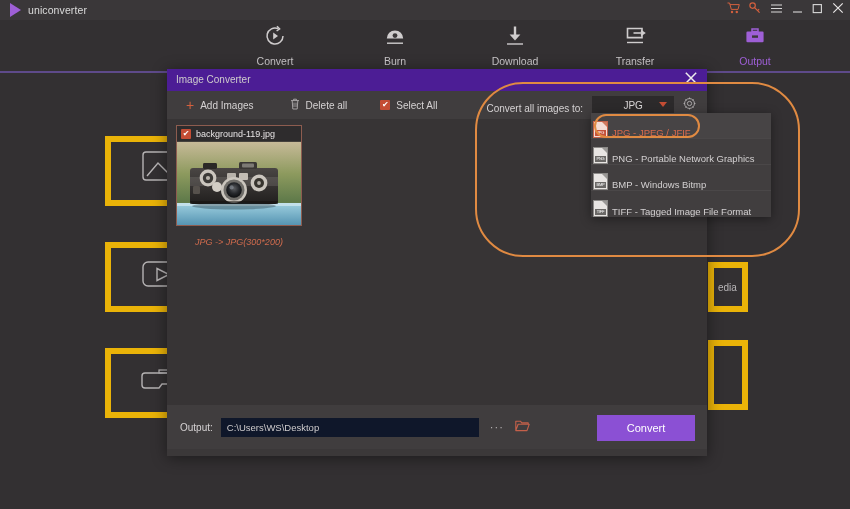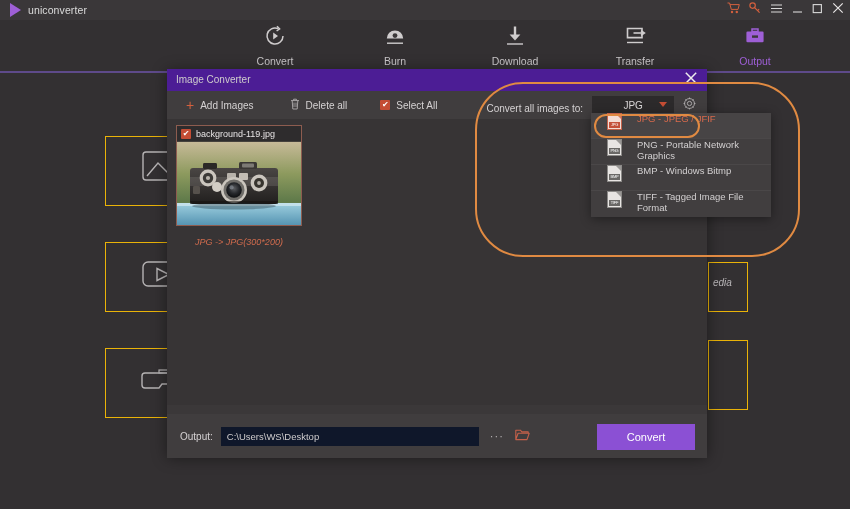--- a/index.html
+++ b/index.html
@@ -45,23 +45,22 @@
   }
   .navitems { position: absolute; left: 236px; top: 2px; display: flex; gap: 42px; }
   .navitem { width: 78px; text-align: center; cursor: pointer; }
   .navitem .ico { height: 28px; display: flex; align-items: center; justify-content: center; }
   .navitem .lbl { font-size: 10.5px; color: #c9c6c8; margin-top: 5px; }
   .navitem.active .lbl { color: #9e5fd6; }
 
   
   .bgcard {
     position: absolute;
-    border: 1px solid #eab308;
+    border: 6px solid #eab308;
     background: #333032;
-    font-style: italic;
   }
   .bgcard .cico { position: absolute; left: 50%; top: 50%; transform: translate(-50%,-50%); }
   .bgcard-label {
     position: absolute; color: #b9b6b8; font-size: 10px;
   }
 
   
   .dialog {
     position: absolute; left: 167px; top: 69px; width: 540px; height: 387px;
     background: #3b3839;
@@ -104,21 +103,21 @@
     border-top: 5px solid #c44d34;
   }
 
   
   .dropdown {
     position: absolute; left: 591px; top: 113px; width: 180px;
     background: #413e3f; z-index: 30;
     box-shadow: 0 2px 10px rgba(0,0,0,.4);
   }
   .dd-item {
-    height: 26px; display: flex; align-items: flex-start; gap: 15px; padding-left: 16px;
+    height: 26px; display: flex; align-items: flex-end; gap: 4px; padding-left: 2px;
     font-size: 9.5px; color: #d3d0d1; border-bottom: 1px solid #4a4748; cursor: pointer;
   }
   .dd-item:last-child { border-bottom: none; }
   .dd-item.selected { background: #474445; color: #d96a4c; }
   .fileicon {
     position: relative; width: 15px; height: 17px; flex: 0 0 15px;
     background: #e8e5e3; border: 1px solid #8c8a88;
   }
   .fileicon::after {
     content: ""; position: absolute; right: 0; top: 0;
@@ -157,21 +156,21 @@
   }
   .thumb-name { font-size: 9px; color: #e6e3e4; white-space: nowrap; }
   .thumb-photo { position: absolute; left: 0; top: 15px; width: 126px; height: 86px; overflow: hidden; }
   .thumb-conv {
     position: absolute; left: 0; top: 112px; width: 126px; text-align: center;
     font-size: 9px; color: #cf6b4d; font-style: italic;
   }
 
   
   .outbar {
-    position: absolute; left: 0; top: 345px; width: 540px; height: 44px;
+    position: absolute; left: 0; top: 336px; width: 540px; height: 44px;
     background: #403d3e; display: flex; align-items: center;
   }
   .out-label { font-size: 10px; color: #d5d2d3; margin-left: 13px; }
   .out-input {
     width: 258px; height: 19px; background: #0f172a; border: none; outline: none;
     margin-left: 8px; padding: 0 6px; color: #cfcccd; font-size: 9.5px;
     font-family: "Liberation Sans", sans-serif;
   }
   .out-dots { color: #b6b3b4; font-size: 11px; margin-left: 11px; letter-spacing: 1px; cursor: pointer; }
   .out-folder { margin-left: 11px; cursor: pointer; }

